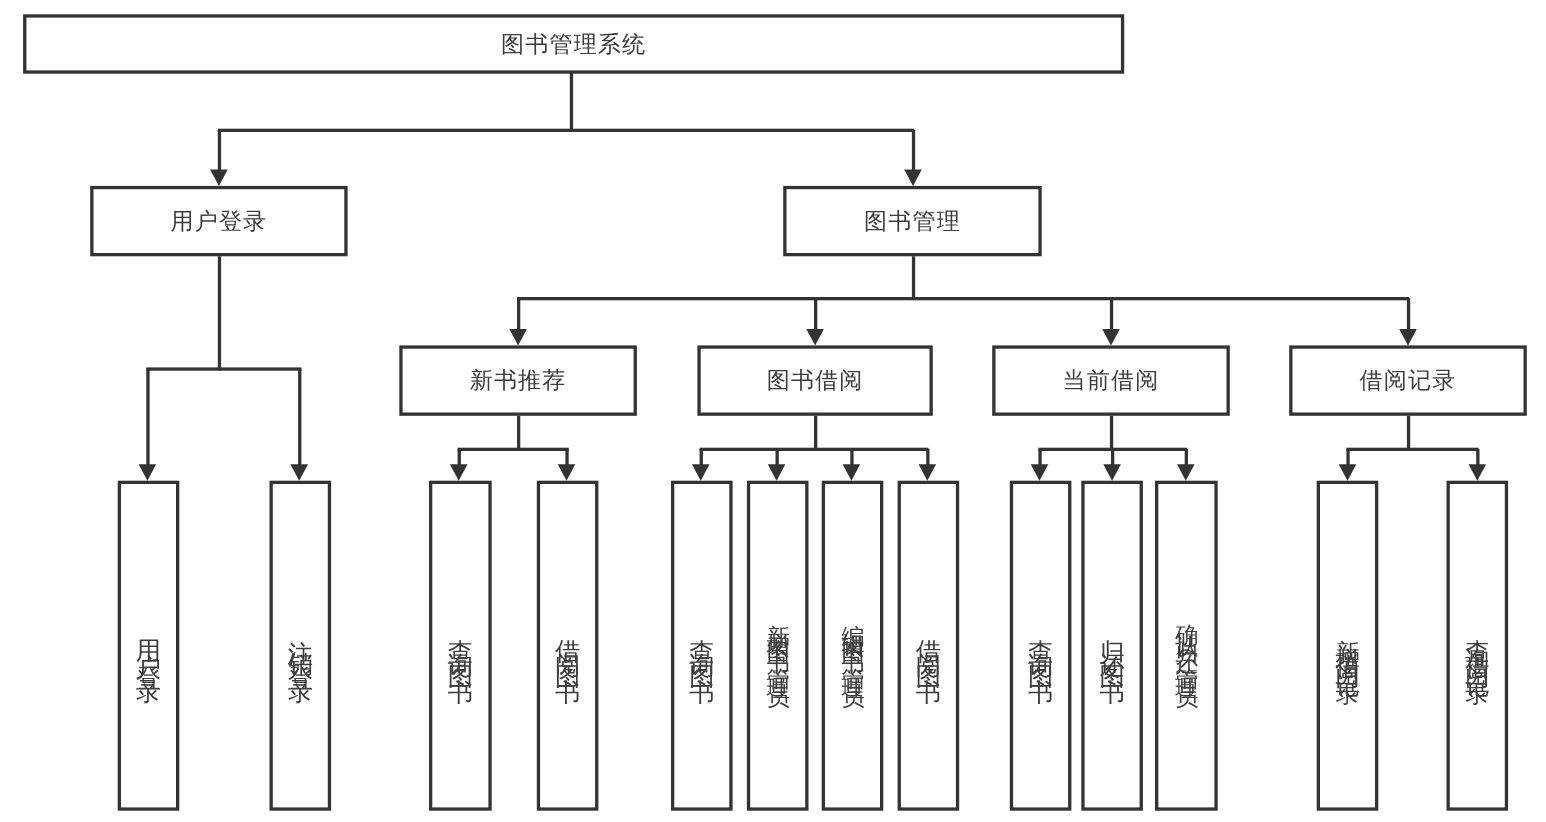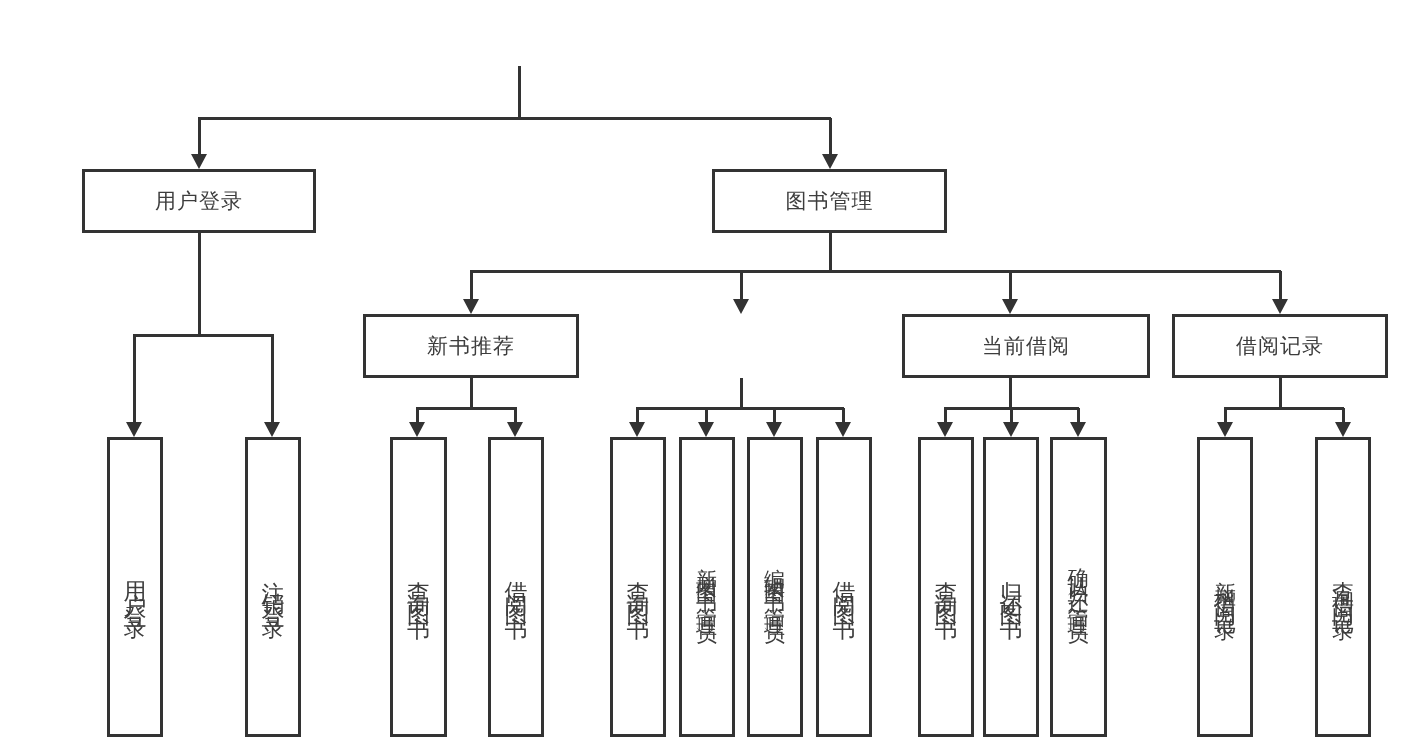--- a/index.html
+++ b/index.html
@@ -52,26 +52,28 @@
     font-size:21px;
     color:var(--wm);
     letter-spacing:0.5px;
   }
 </style>
 </head>
 <body>
 
 <div id="canvas">
 
+  <div class="box" style="left:21px;top:13px;width:1001px;height:54px;">图书管理系统</div>
 
   <div class="box" style="left:82px;top:169px;width:234px;height:64px;">用户登录</div>
   <div class="box" style="left:363px;top:314px;width:216px;height:64px;">新书推荐</div>
 
   <div class="box" style="left:712px;top:169px;width:235px;height:64px;">图书管理</div>
-  <div class="box" style="left:902px;top:314px;width:248px;height:64px;">当前借阅</div>
+  <div class="box" style="left:634px;top:314px;width:214px;height:64px;">图书借阅</div>
+  <div class="box" style="left:902px;top:314px;width:216px;height:64px;">当前借阅</div>
   <div class="box" style="left:1172px;top:314px;width:216px;height:64px;">借阅记录</div>
 
   <div class="box leaf" style="left:107px;top:437px;width:56px;height:300px;">用户登录</div>
   <div class="box leaf" style="left:245px;top:437px;width:56px;height:300px;">注销登录</div>
 
   <div class="box leaf" style="left:390px;top:437px;width:57px;height:300px;">查询图书</div>
   <div class="box leaf" style="left:488px;top:437px;width:56px;height:300px;">借阅图书</div>
 
   <div class="box leaf" style="left:610px;top:437px;width:56px;height:300px;">查询图书</div>
   <div class="box leaf long" style="left:679px;top:437px;width:56px;height:300px;">新增图书（管理员）</div>

